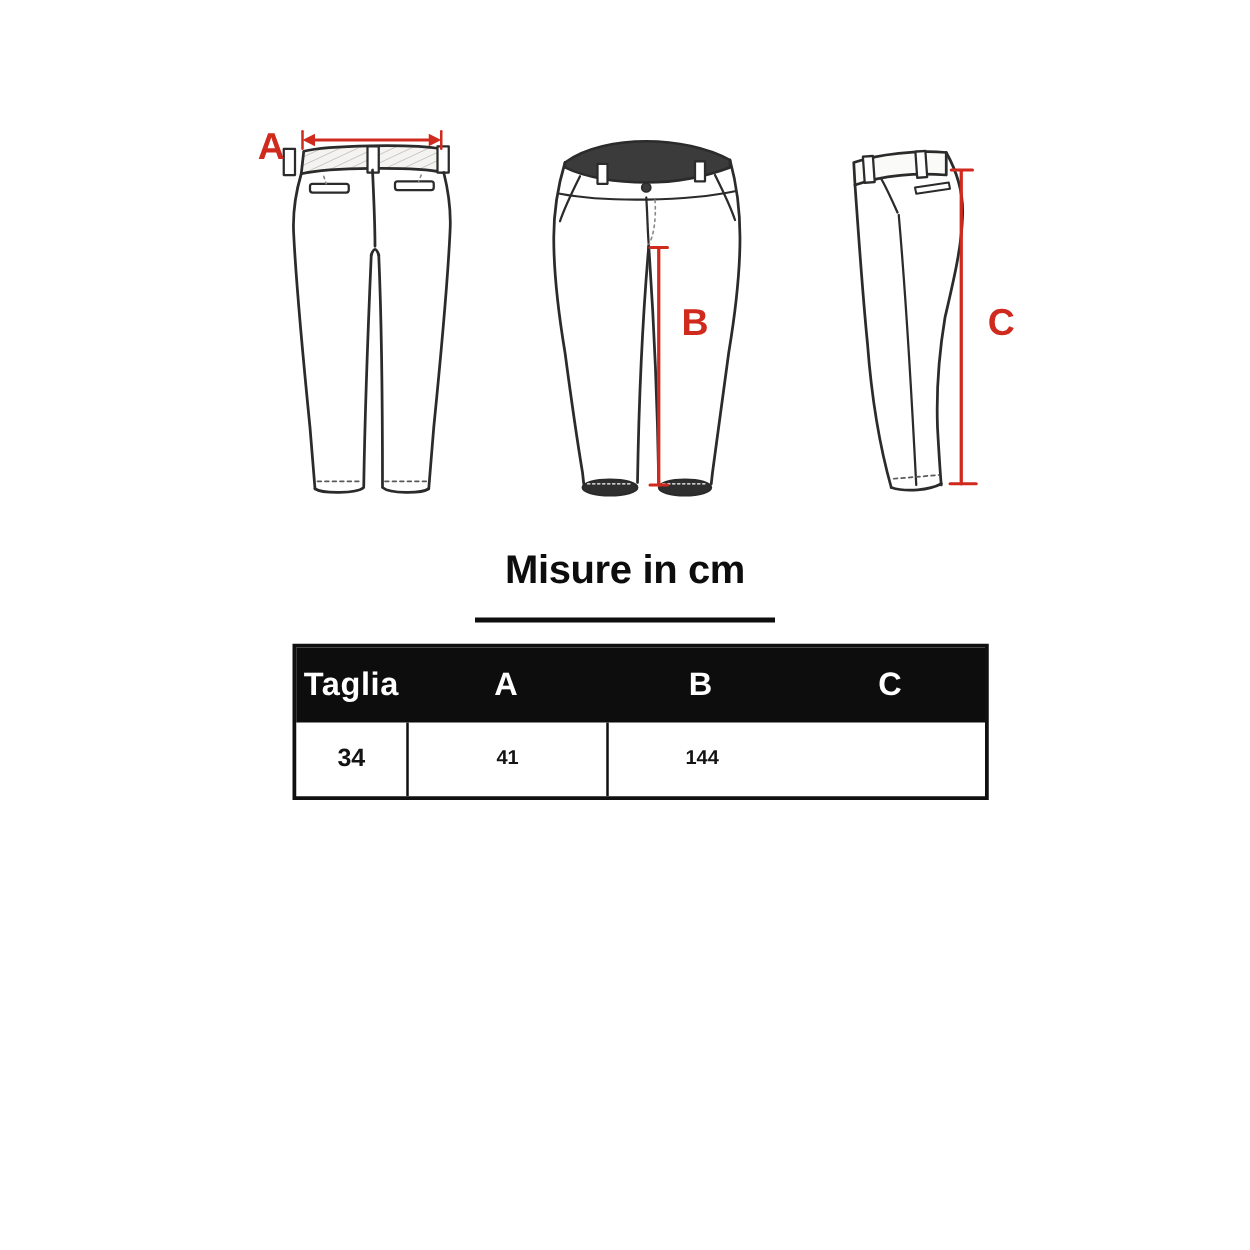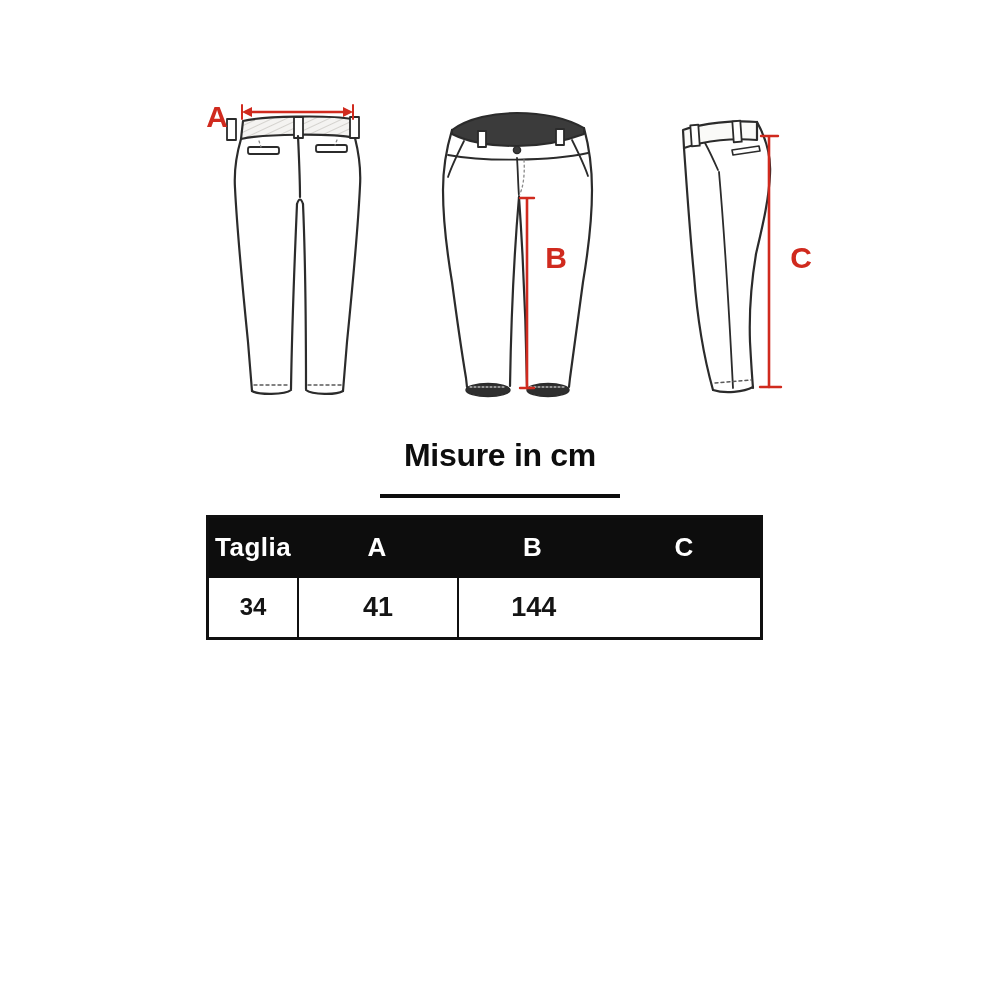--- a/index.html
+++ b/index.html
@@ -9,37 +9,37 @@
   }
   .drawing-svg{position:absolute;left:0;top:0;}
   .title{
     position:absolute;left:0;top:437px;width:1000px;text-align:center;
     font-size:32px;font-weight:800;color:#0d0d0d;letter-spacing:-0.3px;
   }
   .title-underline{
     position:absolute;left:380px;top:494px;width:240px;height:4px;background:#0d0d0d;
   }
   .size-table{
-    position:absolute;left:206px;top:515px;width:557px;height:125px;
+    position:absolute;left:234px;top:515px;width:557px;height:125px;
     border:3px solid #101010;box-sizing:border-box;display:flex;flex-direction:column;
     background:#ffffff;
   }
   .t-row{display:flex;flex:1;}
   .t-row.header{background:#0d0d0d;color:#ffffff;}
   .t-cell{
     display:flex;align-items:center;justify-content:center;
     box-sizing:border-box;font-weight:700;
   }
   .t-cell.c0{width:16%;}
   .t-cell.c1{width:29%;}
   .t-cell.c2{width:27.5%;}
   .t-cell.c3{width:27.5%;}
   .t-row.header .t-cell{font-size:26px;letter-spacing:0.5px;}
-  .t-row.body .t-cell{font-size:27px;color:#141414;}
-  .t-row.body .t-cell.c0{font-size:24px;}
+  .t-row.body .t-cell{font-size:16px;color:#141414;}
+  .t-row.body .t-cell.c0{font-size:20px;}
   .t-row.body .t-cell + .t-cell{border-left:2px solid #101010;}
 </style>
 </head>
 <body>
 
 <div class="canvas">
 
   <svg class="drawing-svg" width="1000" height="430" viewBox="0 0 1000 430">
     <defs>
       <pattern id="hatch" width="6" height="6" patternUnits="userSpaceOnUse" patternTransform="rotate(65)">

